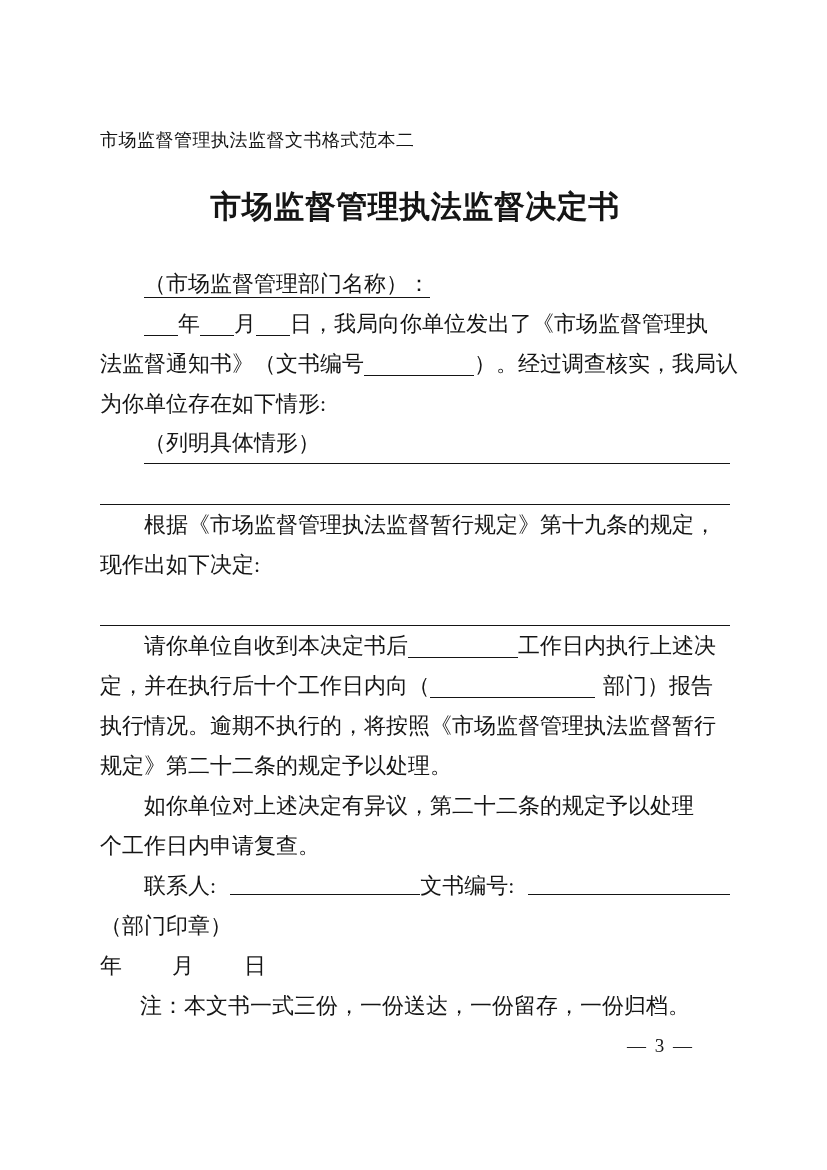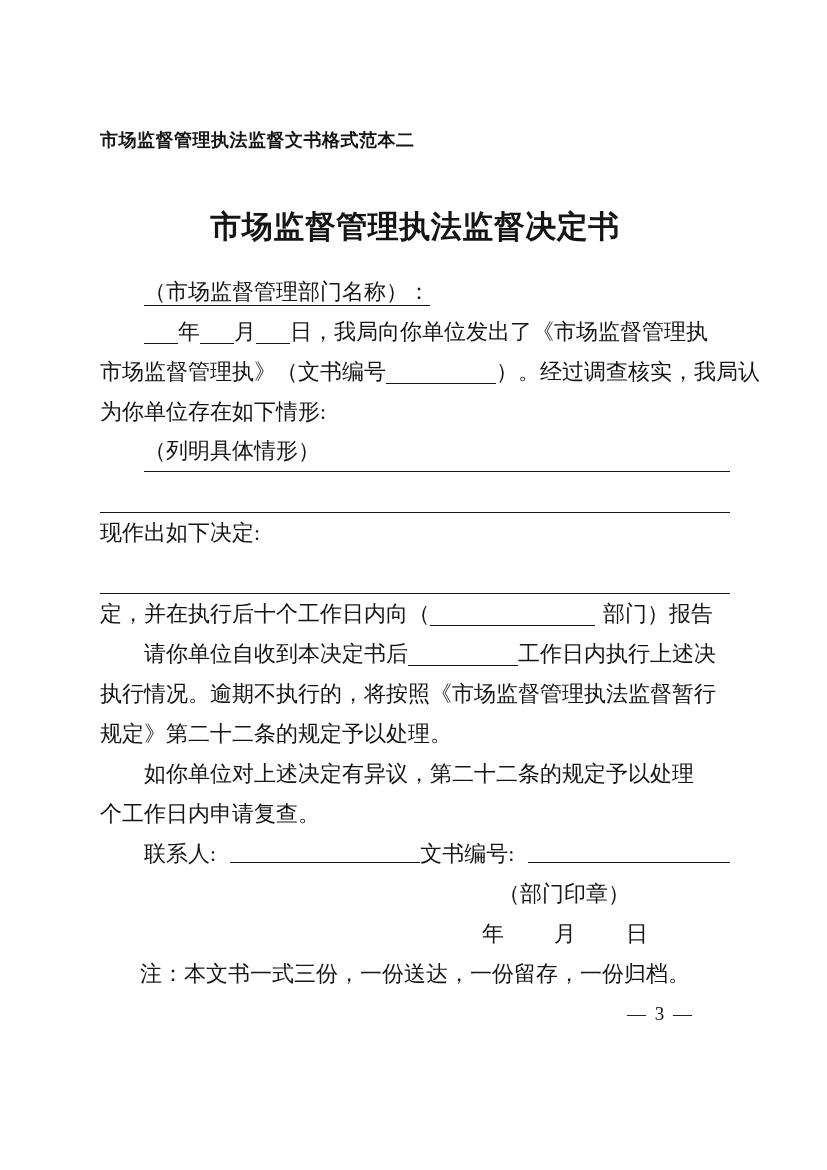--- a/index.html
+++ b/index.html
@@ -14,34 +14,34 @@
   .page {
     box-sizing: border-box;
     width: 827px;
     height: 1170px;
     padding: 0 97px 0 100px;
     position: relative;
   }
   .format-label {
     margin-top: 128px;
     font-size: 18px;
-    font-weight: 700;
+    font-weight: 400;
     letter-spacing: 0.5px;
     line-height: 24px;
   }
   .doc-title {
-    margin-top: 56px;
+    margin-top: 36px;
     text-align: center;
     font-size: 31px;
     font-weight: 700;
     letter-spacing: 0.5px;
     line-height: 38px;
   }
   .body-block {
-    margin-top: 26px;
+    margin-top: 38px;
     font-size: 22px;
     line-height: 40px;
   }
   .row { height: 40px; line-height: 40px; white-space: nowrap; }
   .indent { display: inline-block; width: 44px; }
   .uline {
     border-bottom: 1.6px solid #151515;
     padding-bottom: 1px;
   }
   
@@ -58,22 +58,22 @@
   .wfill { flex: 1; margin-left: 14px; }
   
   .fill-row { display: flex; height: 40px; line-height: 38px; }
   .fill-row .fr-indent { width: 44px; }
   .fill-row .fr-text { border-bottom: 1.6px solid #151515; }
   .fill-row .fr-fill { flex: 1; border-bottom: 1.6px solid #151515; }
   
   .rule-row { height: 40px; border-bottom: 1.8px solid #151515; }
   .contact-row { display: flex; height: 40px; line-height: 40px; justify-content: space-between; }
   .contact-row .blank { height: 28px; vertical-align: baseline; }
-  .seal-row { text-align: right; padding-right: 100px; }
-  .date-row { text-align: right; padding-right: 80px; letter-spacing: 2px; }
+  .seal-row { text-align: left; padding-right: 100px; }
+  .date-row { padding-right: 80px; letter-spacing: 2px; }
   .note-row { padding-left: 40px; }
   .page-number {
     margin-top: 0;
     height: 40px;
     line-height: 40px;
     text-align: right;
     padding-right: 36px;
     font-size: 19px;
     letter-spacing: 2px;
   }
@@ -86,41 +86,42 @@
   <div class="format-label">市场监督管理执法监督文书格式范本二</div>
 
   <div class="doc-title">市场监督管理执法监督决定书</div>
 
   <div class="body-block">
 
     <div class="row"><span class="indent"></span><span class="uline">（市场监督管理部门名称）：</span></div>
 
     <div class="row"><span class="indent"></span><span class="blank w34"></span><span>年</span><span class="blank w34"></span><span>月</span><span class="blank w34"></span><span>日，我局向你单位发出了《市场监督管理执</span></div>
 
-    <div class="row"><span>市场监督管理执》（文书编号</span><span class="blank w110"></span><span>）。经过调查核实，我局认</span></div>
+    <div class="row"><span>法监督通知书》（文书编号</span><span class="blank w110"></span><span>）。经过调查核实，我局认</span></div>
 
     <div class="row">为你单位存在如下情形:</div>
 
     <div class="fill-row">
       <span class="fr-indent"></span>
       <span class="fr-text">（列明具体情形）</span>
       <span class="fr-fill"></span>
     </div>
 
     <div class="rule-row"></div>
 
+    <div class="row"><span class="indent"></span><span>根据《市场监督管理执法监督暂行规定》第十九条的规定，</span></div>
 
     <div class="row">现作出如下决定:</div>
 
 
     <div class="rule-row"></div>
 
+    <div class="row"><span class="indent"></span><span>请你单位自收到本决定书后</span><span class="blank w110"></span><span>工作日内执行上述决</span></div>
+
     <div class="row"><span>定，并在执行后十个工作日内向（</span><span class="blank w165"></span><span>部门）报告</span></div>
-
-    <div class="row"><span class="indent"></span><span>请你单位自收到本决定书后</span><span class="blank w110"></span><span>工作日内执行上述决</span></div>
 
     <div class="row">执行情况。逾期不执行的，将按照《市场监督管理执法监督暂行</div>
 
     <div class="row">规定》第二十二条的规定予以处理。</div>
 
     <div class="row"><span class="indent"></span><span>如你单位对上述决定有异议，第二十二条的规定予以处理</span></div>
 
     <div class="row">个工作日内申请复查。</div>
 
     <div class="contact-row">

